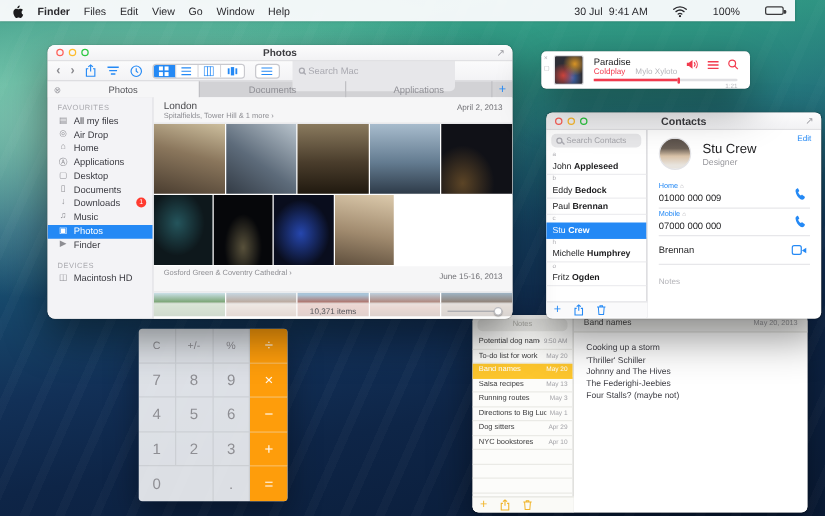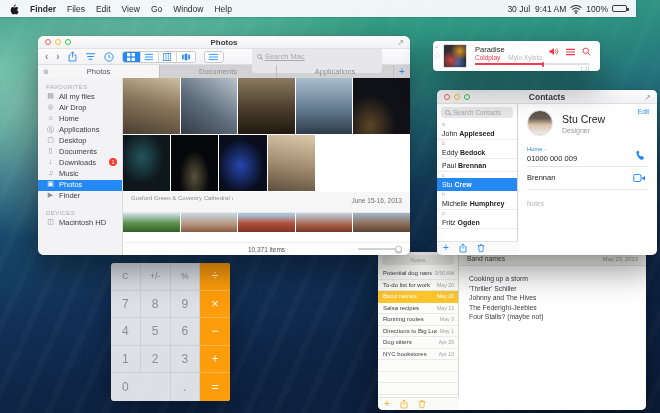--- a/index.html
+++ b/index.html
@@ -15,21 +15,21 @@
       linear-gradient(170deg, #2d947f 0%, #3aa98d 13%, #2f8e83 23%, #20617a 35%, #17486b 46%, #123057 61%, #0e2547 75%, #0a1c38 100%);
   }
 
   
   .menubar { position:absolute; left:0; top:0; width:636px; height:17px; z-index:100;
     background:rgba(251,251,253,.95); display:flex; align-items:center; padding:0 9px;
     font-size:8.5px; color:#2a2a2e; box-shadow:0 0 2px rgba(0,0,0,.25); }
   .menubar .menus { display:flex; gap:11px; margin-left:11px; }
   .menubar .menu-item { cursor:default; }
   .menu-finder { font-weight:bold; }
-  .mb-status { margin-left:auto; display:flex; align-items:center; gap:4px; }
+  .mb-status { margin-left:auto; display:flex; align-items:center; gap:20px; }
   .mb-clock { display:flex; gap:5px; }
   .battery { width:15px; height:7px; border:1px solid #3a3a3c; border-radius:2px; position:relative; padding:1px; }
   .battery::after { content:""; position:absolute; right:-3px; top:1.5px; width:2px; height:3px; background:#3a3a3c; border-radius:0 1px 1px 0; }
   .battery .fill { width:100%; height:100%; background:#3a3a3c; border-radius:1px; }
 
   
   .window { position:absolute; background:#fff; border-radius:5px;
     box-shadow:0 14px 34px rgba(0,0,0,.45), 0 0 1px rgba(0,0,0,.35); }
   .titlebar { position:relative; background:linear-gradient(#fcfcfd,#f2f2f4);
     border-bottom:1px solid #e1e1e4; display:flex; align-items:center; justify-content:center; }
@@ -47,22 +47,22 @@
   .ptoolbar { height:16px; background:linear-gradient(#fbfbfc,#f3f3f5); border-bottom:1px solid #dedee1;
     display:flex; align-items:center; padding:0 7px; gap:8px; }
   .navchev { color:#8a8a8f; font-size:10px; line-height:1; font-weight:bold; }
   .tool-ic { color:#2489f5; display:flex; align-items:center; }
   .seg-group { display:flex; border:1px solid #c9c9ce; border-radius:3px; overflow:hidden; height:12px; }
   .seg { width:18px; display:flex; align-items:center; justify-content:center; background:#fff; color:#2489f5; border-right:1px solid #d5d5da; }
   .seg:last-child { border-right:none; }
   .seg.sel { background:#2489f5; color:#fff; }
   .seg-single { display:flex; border:1px solid #c9c9ce; border-radius:3px; height:12px; width:20px;
     align-items:center; justify-content:center; background:#fff; color:#2489f5; }
-  .searchbox { margin-left:20px; flex:1; max-width:130px; height:12px; background:#e7e7ea; border-radius:4px;
-    display:flex; align-items:center; padding:16px 5px; gap:3px; color:#a9a9b0; font-size:7.5px;text-decoration:underline; }
+  .searchbox { margin-left:2px; flex:1; max-width:130px; height:12px; background:#e7e7ea; border-radius:4px;
+    display:flex; align-items:center; padding:16px 5px; gap:3px; color:#a9a9b0; font-size:7.5px; }
   .mag { width:5px; height:5px; border:1px solid #a9a9b0; border-radius:50%; position:relative; flex:none; }
   .mag::after { content:""; position:absolute; width:3px; height:1px; background:#a9a9b0; transform:rotate(45deg); right:-2.5px; bottom:-0.5px; }
 
   .tabbar { height:13px; background:#d2d2d5; display:flex; font-size:7.5px; color:#8f8f95; }
   .tab { display:flex; align-items:center; justify-content:center; border-right:1px solid #c0c0c4; position:relative; }
   .tab.active { background:#f6f6f7; color:#55555a; width:122px; }
   .tab.inactive { flex:1; }
   .tab-close { position:absolute; left:5px; font-size:7px; color:#9a9aa0; }
   .tab-add { width:16px; display:flex; align-items:center; justify-content:center; color:#2489f5; font-size:10px; }
 
@@ -362,20 +362,29 @@
         <div class="f-row">
           <div class="f-label"><span>Home</span> <span class="dia">⌂</span></div>
           <div class="f-value">01000 000 009</div>
           <span class="f-ic">
               <svg width="11" height="11" viewBox="0 0 12 12" fill="currentColor">
                 <path d="M3 1.4c-1 .4-1.6 1.3-1.4 2.6.4 2.7 2.1 5.4 4.3 6.8 1 .7 2.3.5 3-.3l.6-.7c.3-.4.3-1-.1-1.3L7.8 7.2c-.4-.3-.9-.3-1.2 0l-.4.4C5.1 6.9 4 5.6 3.8 4.4l.5-.2c.4-.2.6-.7.4-1.1L3.9 1.7C3.7 1.3 3.3 1.2 3 1.4z"></path>
               </svg>
             </span>
         </div>
         <div class="f-row">
+          <div class="f-label"><span>Mobile</span> <span class="dia">⌂</span></div>
+          <div class="f-value">07000 000 000</div>
+          <span class="f-ic">
+              <svg width="11" height="11" viewBox="0 0 12 12" fill="currentColor">
+                <path d="M3 1.4c-1 .4-1.6 1.3-1.4 2.6.4 2.7 2.1 5.4 4.3 6.8 1 .7 2.3.5 3-.3l.6-.7c.3-.4.3-1-.1-1.3L7.8 7.2c-.4-.3-.9-.3-1.2 0l-.4.4C5.1 6.9 4 5.6 3.8 4.4l.5-.2c.4-.2.6-.7.4-1.1L3.9 1.7C3.7 1.3 3.3 1.2 3 1.4z"></path>
+              </svg>
+            </span>
+        </div>
+        <div class="f-row">
           <div class="f-single">Brennan</div>
           <span class="f-ic">
               <svg width="13" height="9" viewBox="0 0 13 9" fill="none" stroke="currentColor" stroke-width="1">
                 <rect x="0.8" y="1" width="7.2" height="7" rx="1.5"></rect>
                 <path d="M8.5 4.8 12 2.6v4.4L8.5 4.8z" fill="currentColor" stroke="none"></path>
               </svg>
             </span>
         </div>
         <div class="f-row f-gap"></div>
         <div class="f-notes">Notes</div>
@@ -509,20 +518,25 @@
           <span class="ic">▶</span>
           <span>Finder</span>
         </div>
       <div class="side-hdr" style="margin-top:6px">DEVICES</div>
       <div class="side-item">
           <span class="ic">◫</span>
           <span>Macintosh HD</span>
         </div>
     </div>
     <div class="pmain">
+      <div class="group-hdr">
+        <div class="g-title">London</div>
+        <div class="g-sub">Spitalfields, Tower Hill &amp; 1 more ›</div>
+        <div class="g-date">April 2, 2013</div>
+      </div>
       <div class="tile-row">
         <div class="tile p1"></div>
         <div class="tile p2"></div>
         <div class="tile p3"></div>
         <div class="tile p4"></div>
         <div class="tile p5"></div>
       </div>
       <div class="tile-row r2" style="margin-top:1px">
         <div class="tile p6"></div>
         <div class="tile p7"></div>

